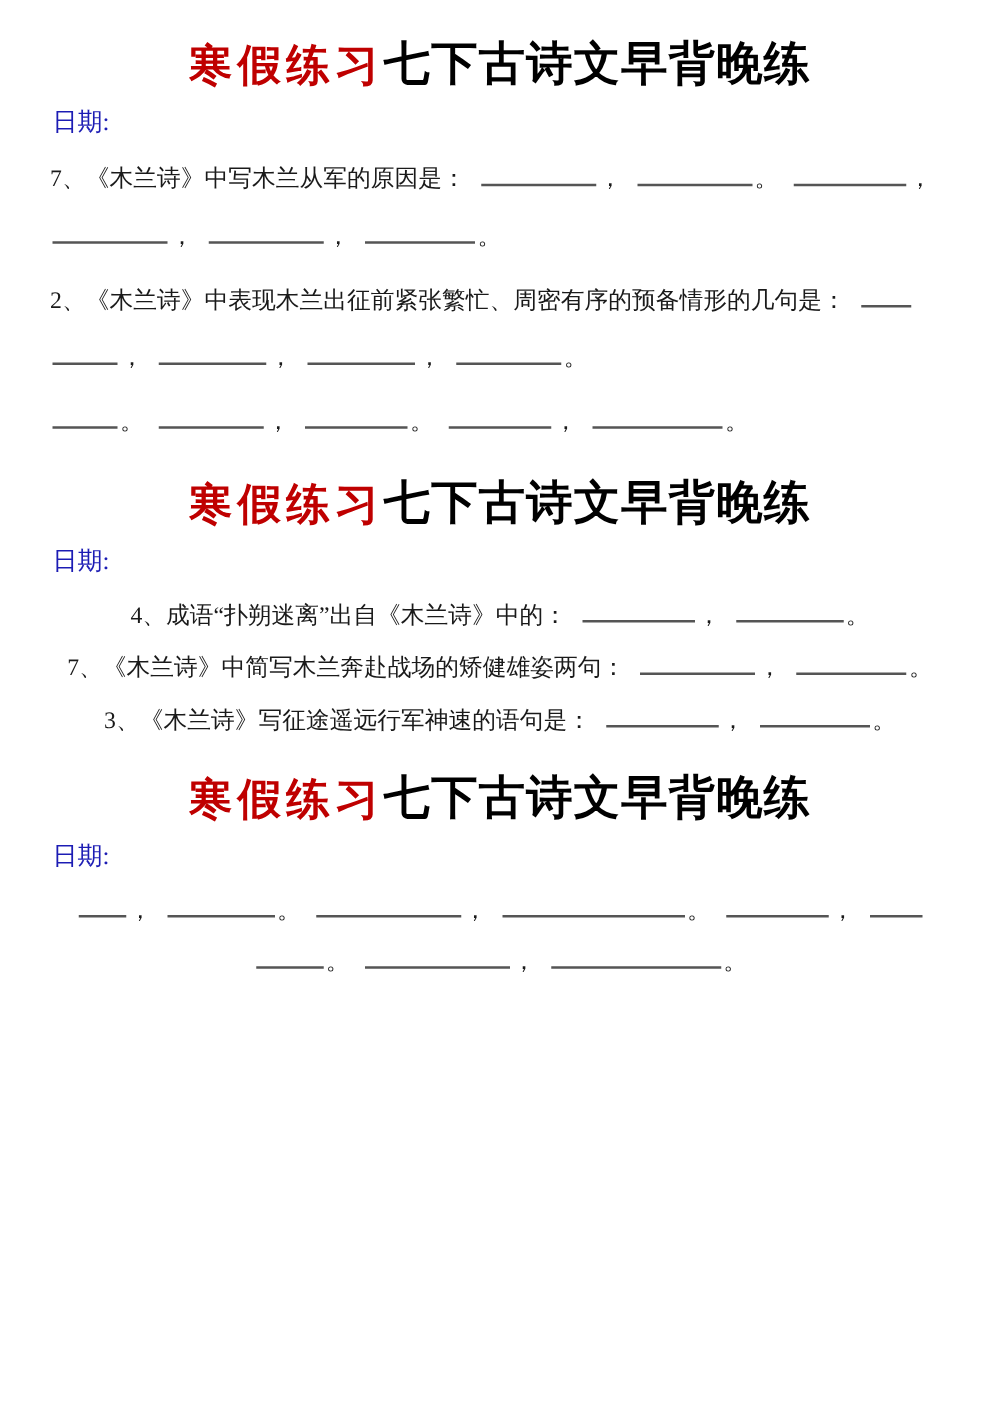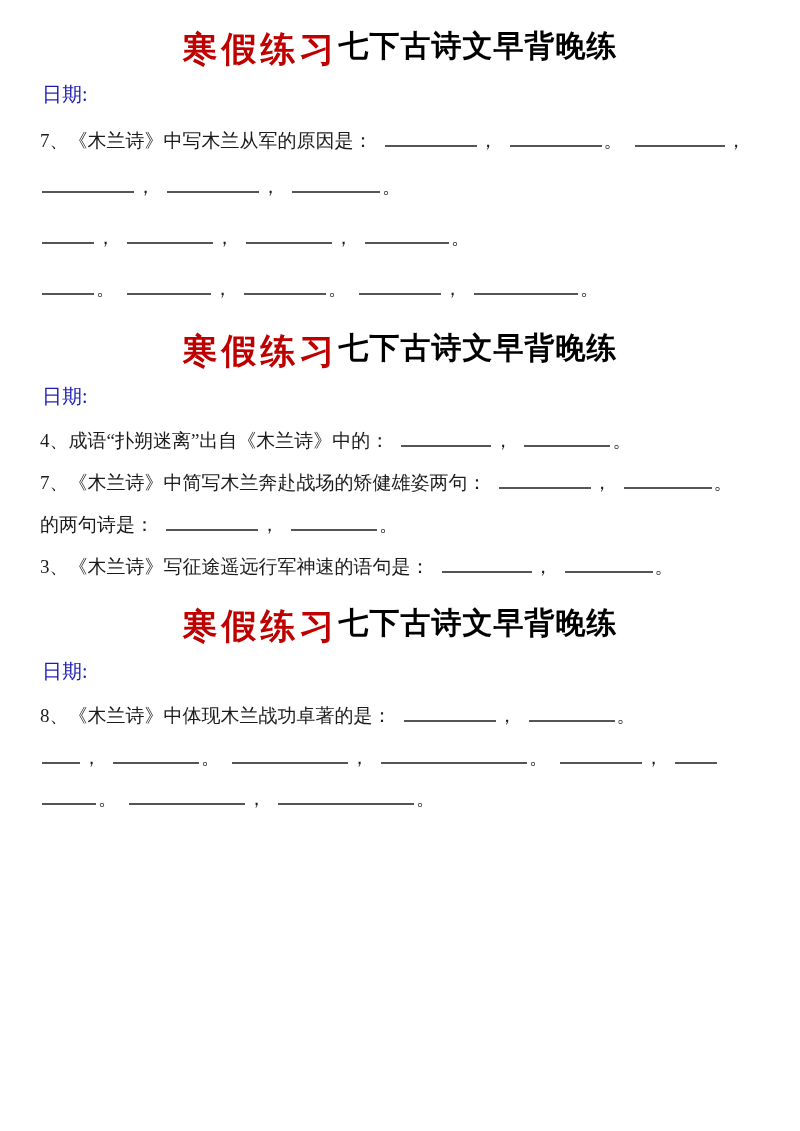--- a/index.html
+++ b/index.html
@@ -9,41 +9,41 @@
     box-sizing:border-box;
     padding:26px 40px 0 40px;
     background:#ffffff;
     overflow:hidden;
     font-family:"Liberation Serif","DejaVu Serif",serif;
     color:var(--body-text,#1a1a1a);
   }
   .section { margin:0; }
   .section + .section { margin-top:16px; }
   .section-header {
-    display:flex; justify-content:center; align-items:flex-start;
+    display:flex; justify-content:center; align-items:flex-end;
     margin:0 0 8px 0; white-space:nowrap;
   }
   .header-badge {
     color:var(--badge-red,#bf0000);
     font-size:35px; font-weight:900; letter-spacing:4px;
   }
   .header-title {
     color:#000000;
-    font-size:30px; font-weight:900; letter-spacing:1px;
+    font-size:37px; font-weight:900; letter-spacing:1px;
   }
   .date-line {
     color:var(--date-blue,#1c1cb4);
     font-weight:normal; font-size:20px;
     margin:4px 0 10px 2px;
   }
   .section-subtitle { font-size:19px; margin:0 0 4px 2px; line-height:34px; }
   .questions { margin-top:2px; }
   .question { margin:0 0 5px 0; }
   .q-line { font-size:19px; line-height:46px; white-space:nowrap; }
-  .compact .q-line { line-height:41px; }
+  .compact .q-line { line-height:41px;text-align:center; }
   .compact .question { margin-bottom:1px; }
   .q-text { color:var(--body-text,#1a1a1a); }
   .blank {
     display:inline-block;
     height:0.55em;
     border-bottom:2px solid var(--blank-line,#555555);
     margin:0 2px 0 12px;
   }
   .q-line > .blank:first-child { margin-left:2px; }
 </style>
@@ -57,20 +57,21 @@
       <span class="header-badge">寒假练习</span>
       <span class="header-title">七下古诗文早背晚练</span>
     </div>
     <div class="date-line">日期:</div>
     <div class="questions">
           <div class="question">
             <div class="q-line"><span class="q-text">7、《木兰诗》中写木兰从军的原因是：</span><span class="blank" style="width: 92px;"></span><span class="q-text">，</span><span class="blank" style="width: 92px;"></span><span class="q-text">。</span><span class="blank" style="width: 90px;"></span><span class="q-text">，</span></div>
             <div class="q-line"><span class="blank" style="width: 92px;"></span><span class="q-text">，</span><span class="blank" style="width: 92px;"></span><span class="q-text">，</span><span class="blank" style="width: 88px;"></span><span class="q-text">。</span></div>
           </div>
           <div class="question">
+            <div class="q-line"><span class="q-text">2、《木兰诗》中表现木兰出征前紧张繁忙、周密有序的预备情形的几句是：</span><span class="blank" style="width: 40px;"></span></div>
             <div class="q-line"><span class="blank" style="width: 52px;"></span><span class="q-text">，</span><span class="blank" style="width: 86px;"></span><span class="q-text">，</span><span class="blank" style="width: 86px;"></span><span class="q-text">，</span><span class="blank" style="width: 84px;"></span><span class="q-text">。</span></div>
           </div>
           <div class="question">
             <div class="q-line"><span class="blank" style="width: 52px;"></span><span class="q-text">。</span><span class="blank" style="width: 84px;"></span><span class="q-text">，</span><span class="blank" style="width: 82px;"></span><span class="q-text">。</span><span class="blank" style="width: 82px;"></span><span class="q-text">，</span><span class="blank" style="width: 104px;"></span><span class="q-text">。</span></div>
           </div>
         </div>
   </div>
 
   <div class="section compact">
     <div class="section-header">
@@ -80,39 +81,35 @@
     <div class="date-line">日期:</div>
 
     <div class="questions">
           <div class="question">
             <div class="q-line"><span class="q-text">4、成语“扑朔迷离”出自《木兰诗》中的：</span><span class="blank" style="width: 90px;"></span><span class="q-text">，</span><span class="blank" style="width: 86px;"></span><span class="q-text">。</span></div>
           </div>
           <div class="question">
             <div class="q-line"><span class="q-text">7、《木兰诗》中简写木兰奔赴战场的矫健雄姿两句：</span><span class="blank" style="width: 92px;"></span><span class="q-text">，</span><span class="blank" style="width: 88px;"></span><span class="q-text">。</span></div>
           </div>
           <div class="question">
-            <div class="q-line"><span class="q-text">的两句诗是：</span><span class="blank" style="width: 92px;"></span><span class="q-text">，</span><span class="blank" style="width: 86px;"></span><span class="q-text">。</span></div>
           </div>
           <div class="question">
             <div class="q-line"><span class="q-text">3、《木兰诗》写征途遥远行军神速的语句是：</span><span class="blank" style="width: 90px;"></span><span class="q-text">，</span><span class="blank" style="width: 88px;"></span><span class="q-text">。</span></div>
           </div>
         </div>
   </div>
 
   <div class="section compact">
     <div class="section-header">
       <span class="header-badge">寒假练习</span>
       <span class="header-title">七下古诗文早背晚练</span>
     </div>
     <div class="date-line">日期:</div>
 
     <div class="questions">
           <div class="question">
-            <div class="q-line"><span class="q-text">8、《木兰诗》中体现木兰战功卓著的是：</span><span class="blank" style="width: 92px;"></span><span class="q-text">，</span><span class="blank" style="width: 86px;"></span><span class="q-text">。</span></div>
-          </div>
-          <div class="question">
             <div class="q-line"><span class="blank" style="width: 38px;"></span><span class="q-text">，</span><span class="blank" style="width: 86px;"></span><span class="q-text">。</span><span class="blank" style="width: 116px;"></span><span class="q-text">，</span><span class="blank" style="width: 146px;"></span><span class="q-text">。</span><span class="blank" style="width: 82px;"></span><span class="q-text">，</span><span class="blank" style="width: 42px;"></span></div>
             <div class="q-line"><span class="blank" style="width: 54px;"></span><span class="q-text">。</span><span class="blank" style="width: 116px;"></span><span class="q-text">，</span><span class="blank" style="width: 136px;"></span><span class="q-text">。</span></div>
           </div>
         </div>
   </div>
 </div>
 </div>
 
 </body></html>

